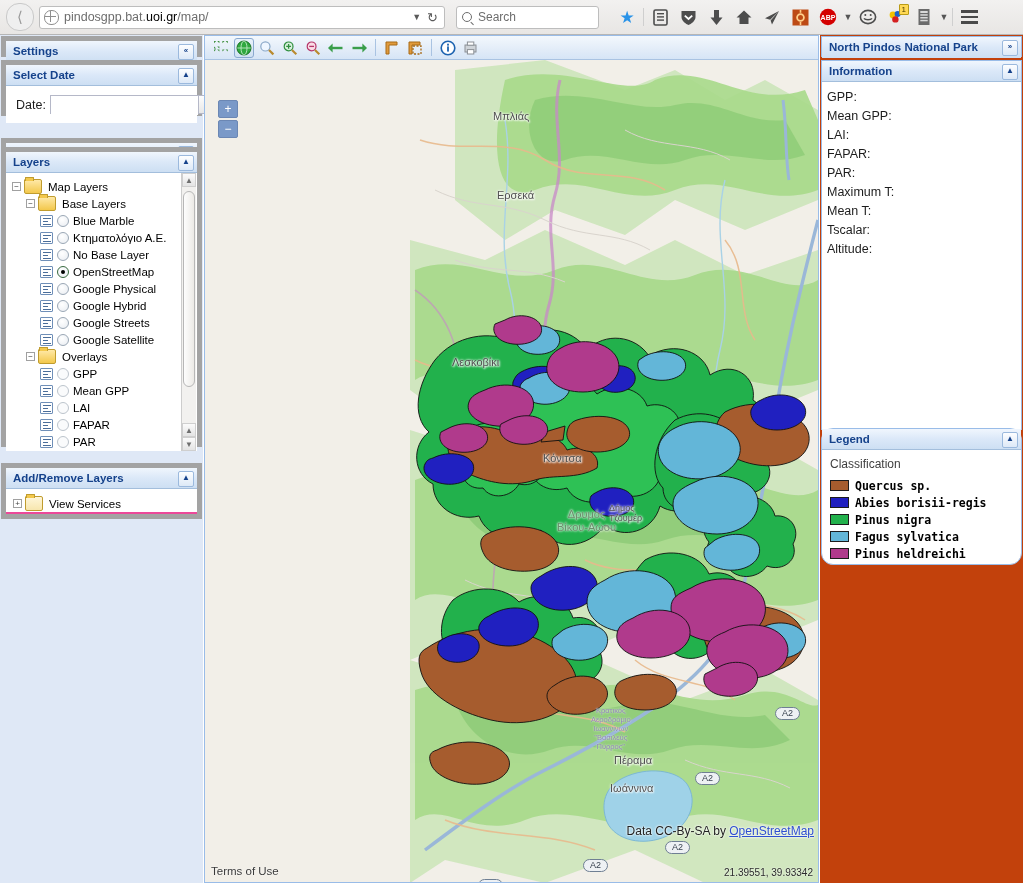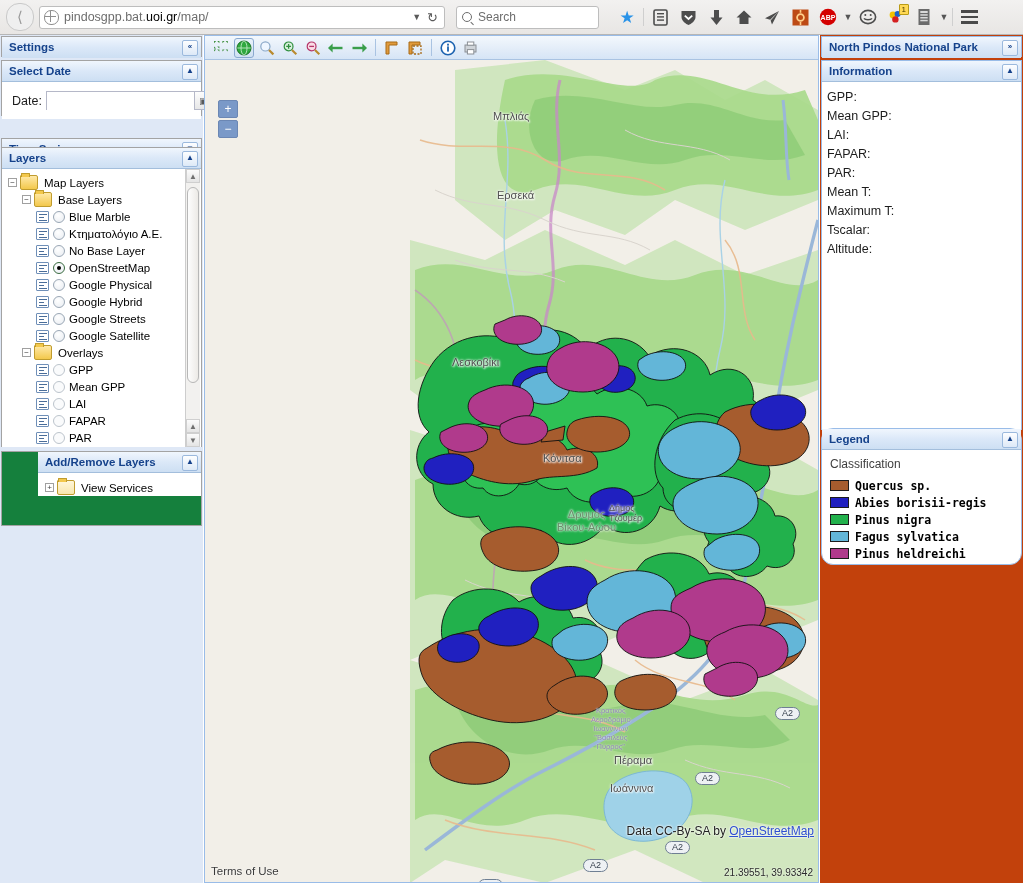--- a/index.html
+++ b/index.html
@@ -68,21 +68,21 @@
   #shell{position:absolute;left:0;top:35px;width:1023px;height:848px;background:#fff;}
   .ptool{
     position:absolute;right:3px;top:2px;width:14px;height:14px;
     border:1px solid #9bb9dd;background:linear-gradient(#fdfeff,#dde9f7);
     border-radius:2px;color:#15428b;font-size:8px;line-height:12px;text-align:center;
   }
 
   
   #left{position:absolute;left:0;top:0;width:203px;height:848px;background:#dfe8f6;}
   .lp{position:absolute;left:1px;width:201px;box-sizing:border-box;
-      border:1px solid #a3a3a3;background:#15803d;}
+      border:5px solid #a3a3a3;background:#ec4899;}
   .lp-head{
     height:21px;line-height:21px;
     background:linear-gradient(#f0f6fd,#dbe8f8 50%,#cddff3);
     border-bottom:1px solid #a3bedc;
     color:#15428b;font-weight:bold;font-size:11.5px;padding-left:7px;
     position:relative;box-sizing:border-box;
   }
   .lp-head .ptool{top:3px;}
   .lp-body{background:#fff;}
 
@@ -510,21 +510,21 @@
           <div class="vscroll" style="top:0;bottom:0;height:278px;">
             <div class="vs-arrow">▲</div>
             <div class="vs-track" style="top:14px;bottom:28px;"></div>
             <div class="vs-thumb" style="top:18px;height:196px;"></div>
             <div class="vs-arrow" style="position:absolute;bottom:14px;left:0;right:0;">▲</div>
             <div class="vs-arrow" style="position:absolute;bottom:0;left:0;right:0;">▼</div>
           </div>
         </div>
       </div>
 
-      <div class="lp" style="top:416px;height:75px;padding-left:36px;">
+      <div class="lp" style="top:428px;height:56px;">
         <div class="lp-head">
           <span>Add/Remove Layers</span>
           <span class="ptool">▲</span>
         </div>
         <div class="lp-body" style="padding:6px 0 0 7px;">
           <div class="tn">
             <span class="plusbox">+</span>
             <span class="folder closed"></span>
             <span class="tlabel">View Services</span>
           </div>
@@ -812,22 +812,22 @@
         <div class="rp-head">
           <span>Information</span>
           <span class="ptool">▲</span>
         </div>
         <div class="info-list" id="info-fields">
             <div>GPP:</div>
             <div>Mean GPP:</div>
             <div>LAI:</div>
             <div>FAPAR:</div>
             <div>PAR:</div>
+            <div>Maximum T:</div>
             <div>Mean T:</div>
-            <div>Maximum T:</div>
             <div>Tscalar:</div>
             <div>Altitude:</div>
           </div>
       </div>
 
       <div class="rp" style="top:393px;height:137px;border-radius:12px;">
         <div class="rp-head">
           <span>Legend</span>
           <span class="ptool">▲</span>
         </div>

